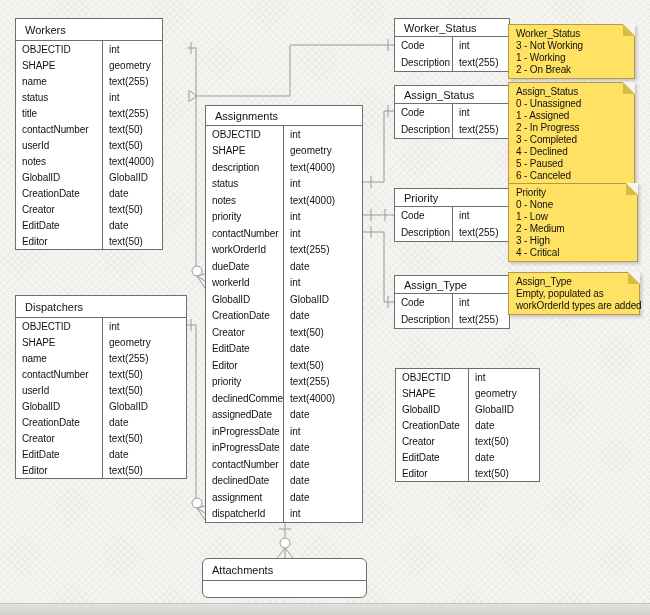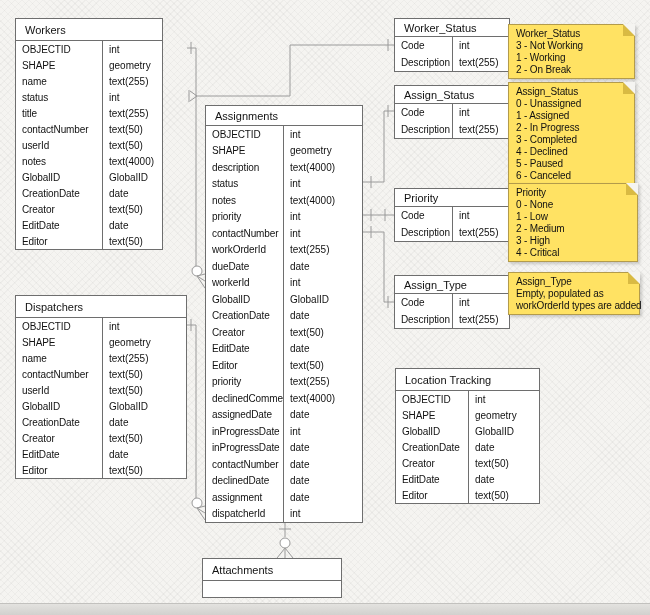--- a/index.html
+++ b/index.html
@@ -358,21 +358,20 @@
           <div class="t-type">int</div>
         </div>
         <div class="t-row">
           <div class="t-label">Description</div>
           <div class="t-type">text(255)</div>
         </div>
       </div>
   </div>
 
   <div class="er-table" style="left:395px;top:368px;width:145px;--th:22px;--rh:16px;--lw:73px;">
-    <div class="t-title">Location Tracking</div>
     <div class="t-rows">
         <div class="t-row">
           <div class="t-label">OBJECTID</div>
           <div class="t-type">int</div>
         </div>
         <div class="t-row">
           <div class="t-label">SHAPE</div>
           <div class="t-type">geometry</div>
         </div>
         <div class="t-row">
@@ -391,21 +390,21 @@
           <div class="t-label">EditDate</div>
           <div class="t-type">date</div>
         </div>
         <div class="t-row">
           <div class="t-label">Editor</div>
           <div class="t-type">text(50)</div>
         </div>
       </div>
   </div>
 
-  <div class="er-table" style="left:202px;top:558px;width:140px;--th:22px;">
+  <div class="er-table" style="left:202px;top:558px;width:165px;border-radius:6px;--th:22px;">
     <div class="t-title">Attachments</div>
     <div class="t-body-empty"></div>
   </div>
 
   <div class="note" style="left:508px;top:24px;width:127px;min-height:53px;">
       <div class="note-line">Worker_Status</div>
       <div class="note-line">3 - Not Working</div>
       <div class="note-line">1 - Working</div>
       <div class="note-line">2 - On Break</div>
     </div>

